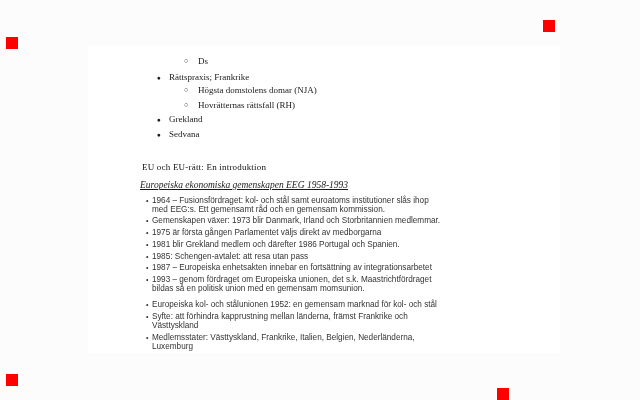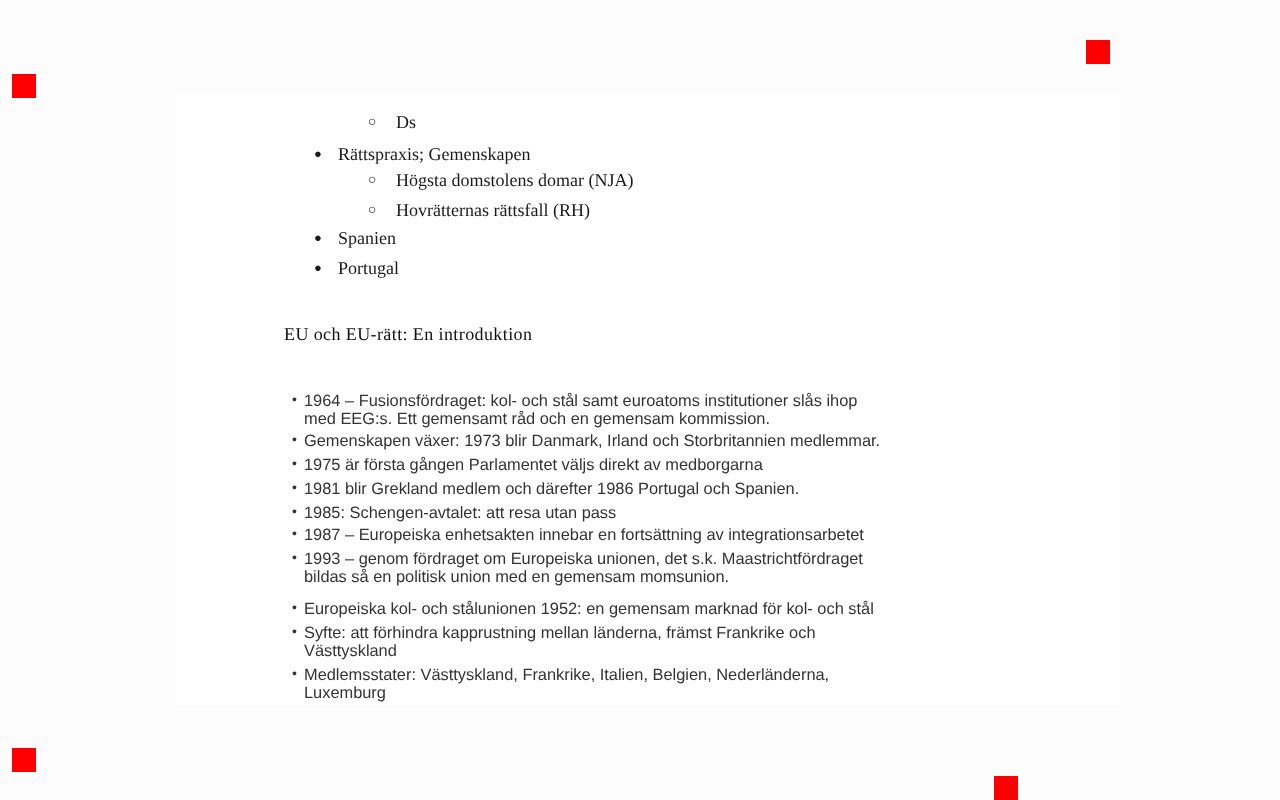--- a/index.html
+++ b/index.html
@@ -36,36 +36,37 @@
 </head>
 <body>
 
 <div class="viewport">
   <div class="page"></div>
 
   <div class="orow" style="left:184px;top:56px">
     <span class="ob circ">○</span><span class="otxt">Ds</span>
   </div>
   <div class="orow" style="left:157px;top:72px">
-    <span class="ob disc">●</span><span class="otxt">Rättspraxis; Gemenskapen</span>
+    <span class="ob disc">●</span><span class="otxt">Rättspraxis; Frankrike</span>
   </div>
   <div class="orow" style="left:184px;top:85px">
     <span class="ob circ">○</span><span class="otxt">Högsta domstolens domar (NJA)</span>
   </div>
   <div class="orow" style="left:184px;top:100px">
     <span class="ob circ">○</span><span class="otxt">Hovrätternas rättsfall (RH)</span>
   </div>
   <div class="orow" style="left:157px;top:114px">
-    <span class="ob disc">●</span><span class="otxt">Spanien</span>
+    <span class="ob disc">●</span><span class="otxt">Grekland</span>
   </div>
   <div class="orow" style="left:157px;top:129px">
-    <span class="ob disc">●</span><span class="otxt">Portugal</span>
+    <span class="ob disc">●</span><span class="otxt">Sedvana</span>
   </div>
 
   <div class="heading">EU och EU-rätt: En introduktion</div>
+  <div class="subheading">Europeiska ekonomiska gemenskapen EEG 1958-1993</div>
 
   <div class="brow" style="top:196px">
     <span class="bb">•</span><span class="btxt">1964 – Fusionsfördraget: kol- och stål samt euroatoms institutioner slås ihop
 med EEG:s. Ett gemensamt råd och en gemensam kommission.</span>
   </div>
   <div class="brow" style="top:216px">
     <span class="bb">•</span><span class="btxt">Gemenskapen växer: 1973 blir Danmark, Irland och Storbritannien medlemmar.</span>
   </div>
   <div class="brow" style="top:228px">
     <span class="bb">•</span><span class="btxt">1975 är första gången Parlamentet väljs direkt av medborgarna</span>

